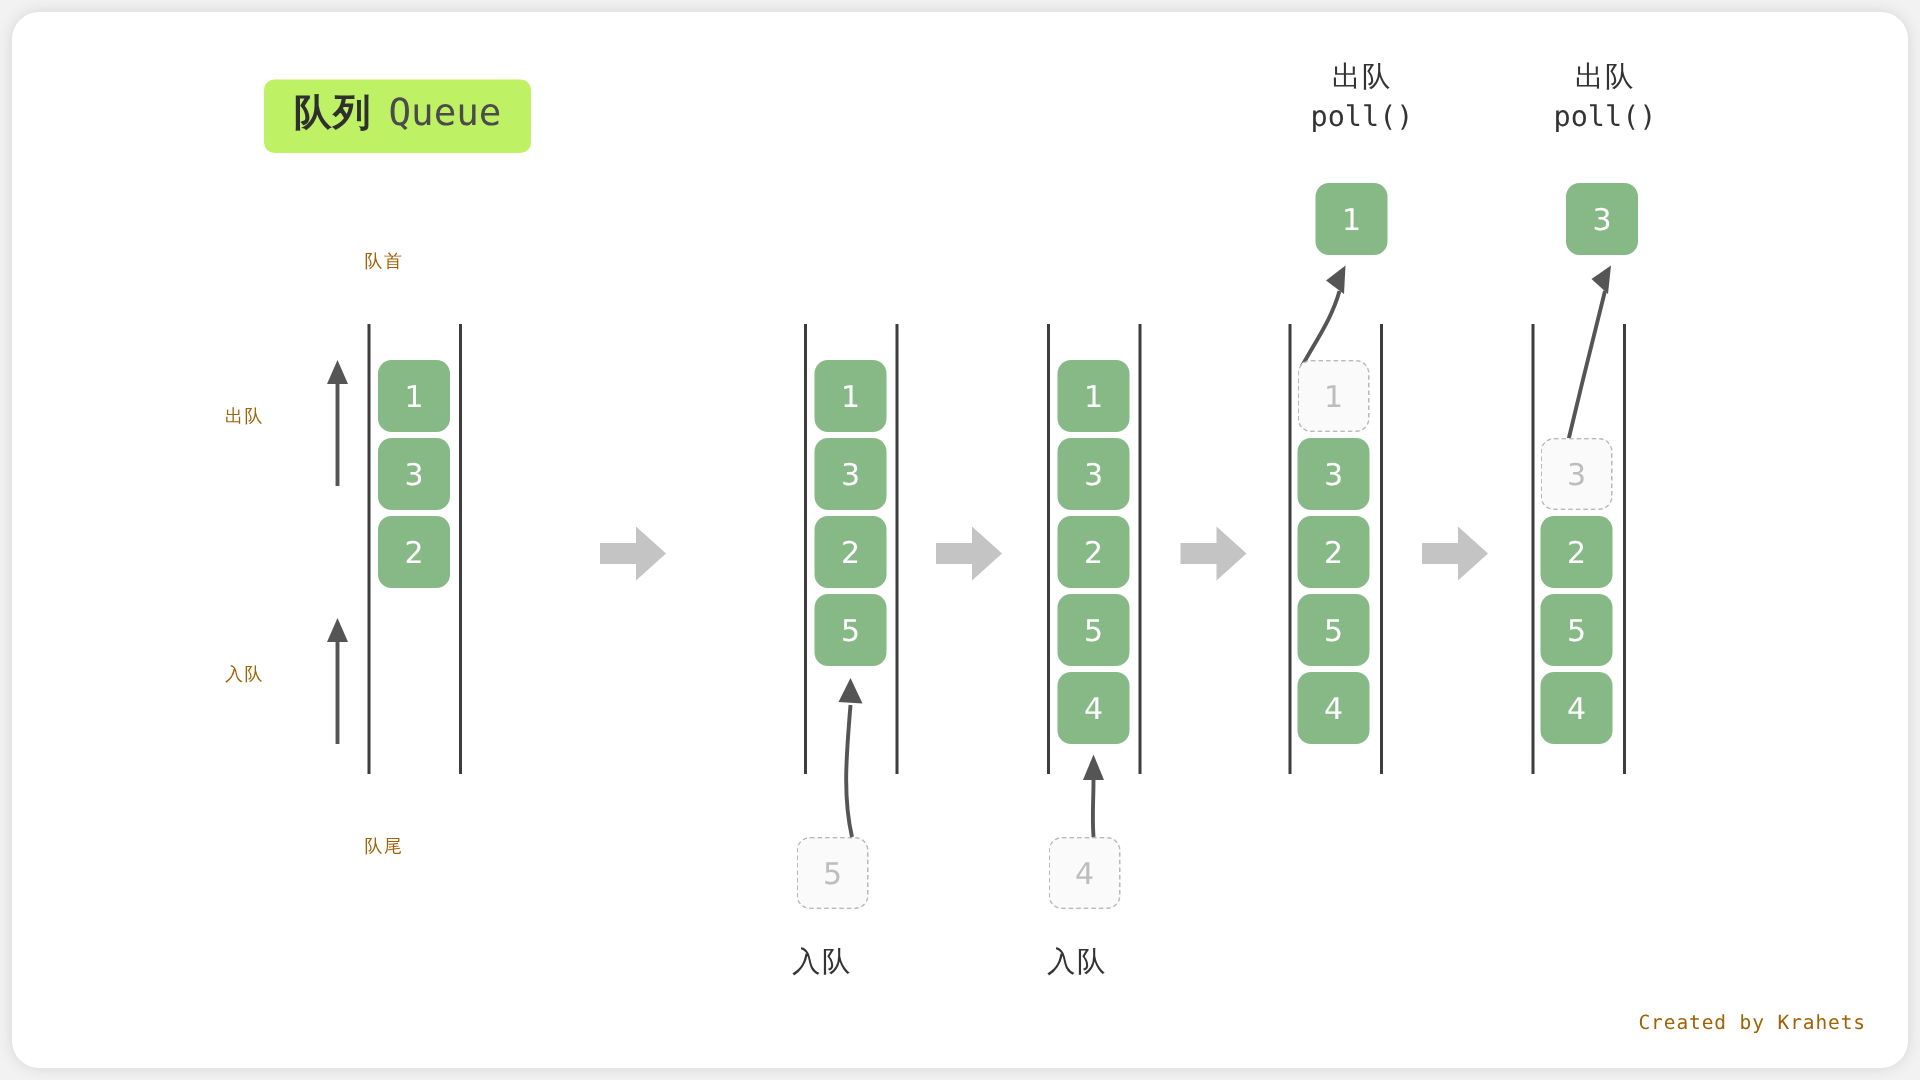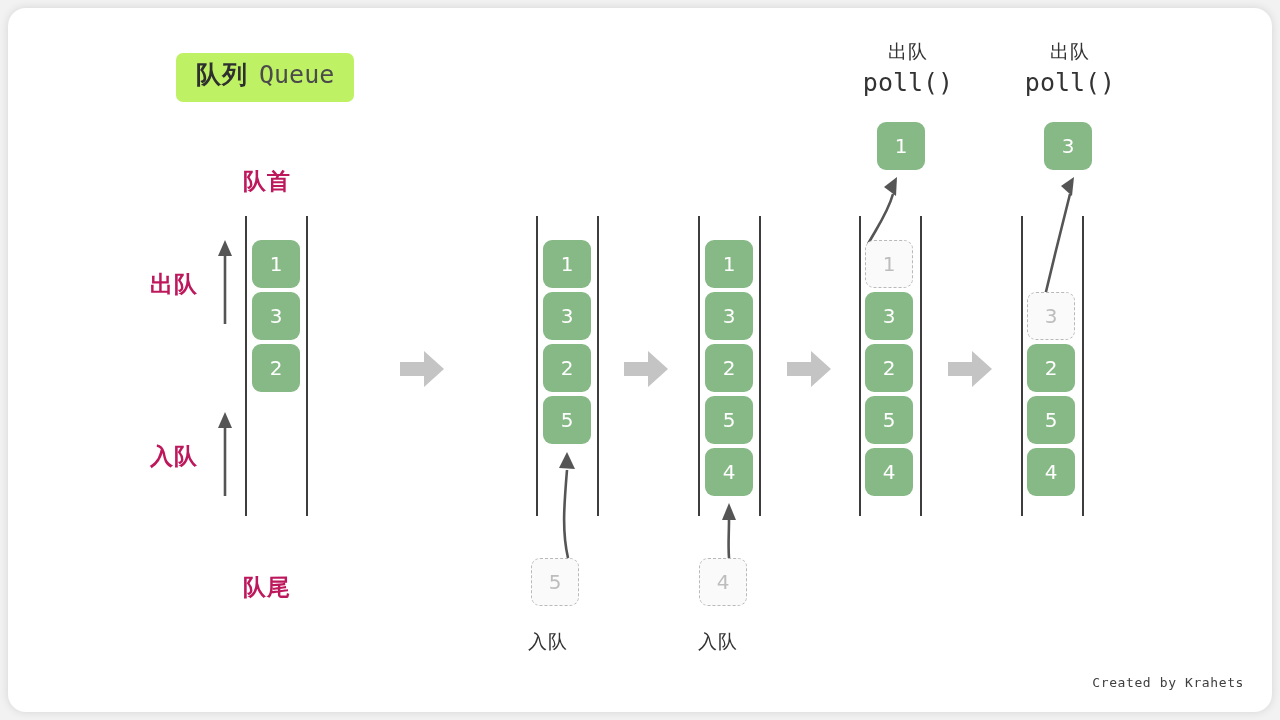--- a/index.html
+++ b/index.html
@@ -52,23 +52,23 @@
     letter-spacing: 1px;
   }
   #title-en {
     font-size: 25px;
     color: #4b4b4b;
     font-family: "DejaVu Sans Mono", "Liberation Mono", monospace;
   }
 
   
   .cn-label {
-    font-size: 23px;
-    font-weight: bold;
-    color: #be185d;
+    font-size: 12px;
+    font-weight: normal;
+    color: #a16207;
     letter-spacing: 1px;
     white-space: nowrap;
   }
 
   
   .rail {
     width: 1.6px;
     background: #3d3d3d;
   }
 
@@ -106,52 +106,52 @@
     text-align: center;
     white-space: nowrap;
     line-height: 1.42;
   }
   .op-cn {
     font-size: 19px;
     color: #333333;
     letter-spacing: 1px;
   }
   .op-code {
-    font-size: 25px;
+    font-size: 19px;
     color: #333333;
     font-family: "DejaVu Sans Mono", "Liberation Mono", monospace;
   }
   .op-code .arg { color: #4a9c4a; font-weight: bold; }
 
   
   #credit {
     right: 28px;
     bottom: 22px;
     font-size: 13px;
-    color: #404040;
+    color: #a16207;
     font-family: "DejaVu Sans Mono", "Liberation Mono", monospace;
     letter-spacing: 0.6px;
     white-space: nowrap;
   }
 
   svg { overflow: visible; }
 </style>
 </head>
 <body>
 
 <div id="stage">
   <div id="card">
 
     <div class="abs" id="title-badge">
       <span id="title-cn">队列</span>
       <span id="title-en">Queue</span>
     </div>
 
     <div class="abs cn-label" style="left:235px; top:158px;">队首</div>
-    <div class="abs cn-label" style="left:235px; top:564px;">队尾</div>
+    <div class="abs cn-label" style="left:235px; top:548px;">队尾</div>
 
     <div class="abs cn-label" style="left:142px; top:261px;">出队</div>
     <svg class="abs" style="left:206px; top:232px;" width="22" height="84">
       <line x1="11" y1="84" x2="11" y2="12" stroke="#555555" stroke-width="2.6"></line>
       <polygon points="11,0 18,16 4,16" fill="#555555"></polygon>
     </svg>
 
     <div class="abs cn-label" style="left:142px; top:433px;">入队</div>
     <svg class="abs" style="left:206px; top:404px;" width="22" height="84">
       <line x1="11" y1="84" x2="11" y2="12" stroke="#555555" stroke-width="2.6"></line>

